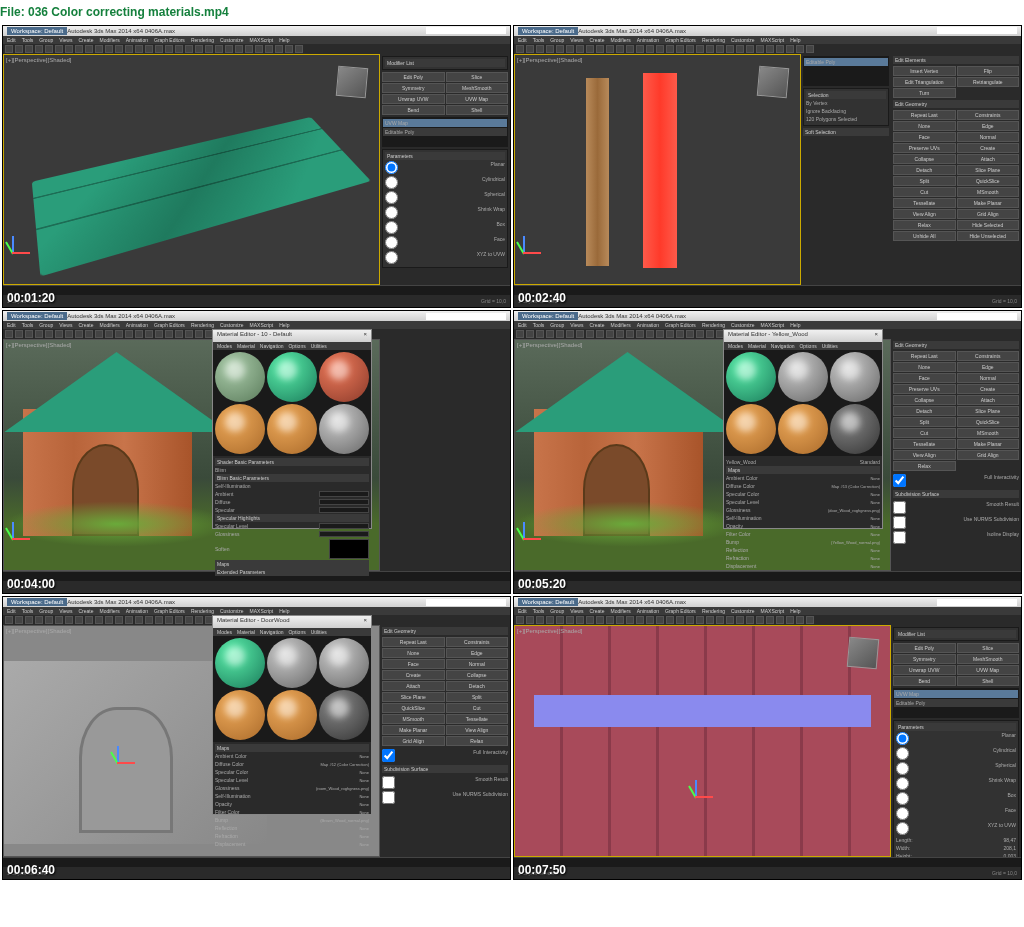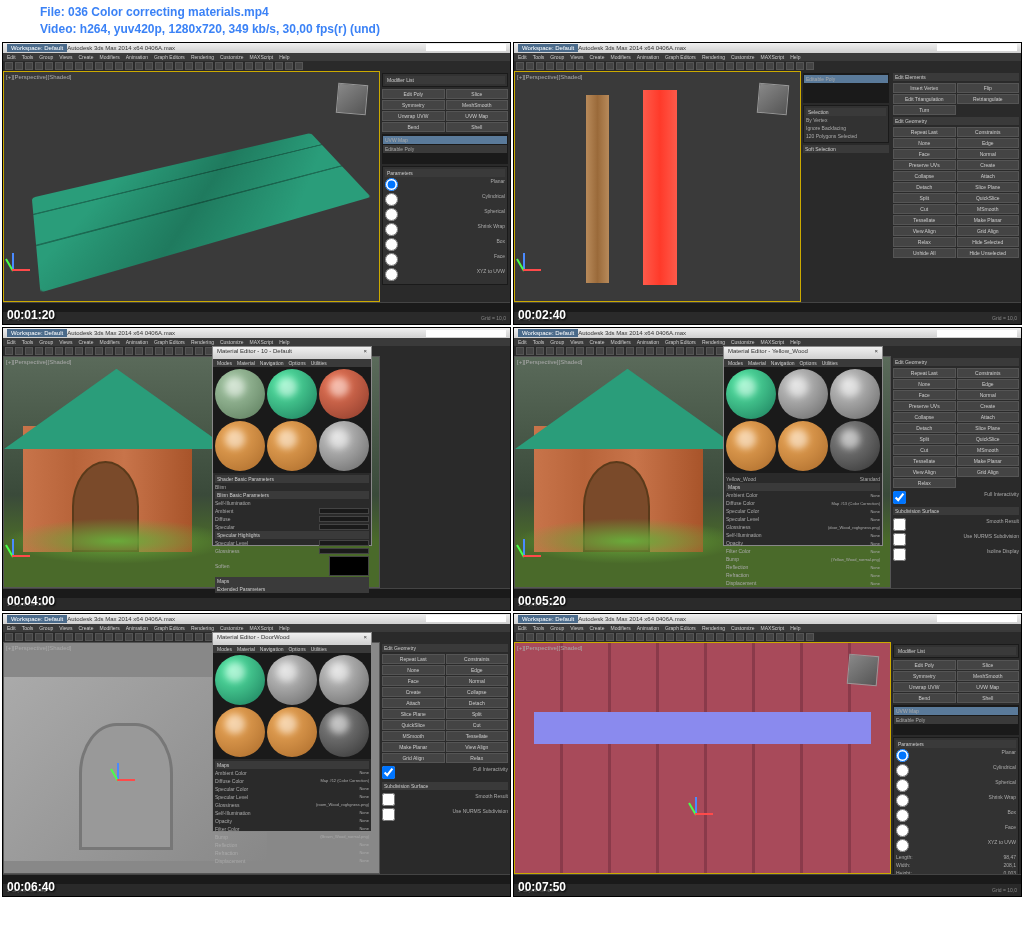--- a/index.html
+++ b/index.html
@@ -1,17 +1,17 @@
 <!DOCTYPE html>
 <html><head>
 <meta charset="utf-8">
 <style>
 * { margin: 0; padding: 0; box-sizing: border-box; }
 body { background: #fff; font-family: Arial, sans-serif; width: 1024px; height: 927px; overflow: hidden; }
-.metadata { padding: 4px 0; font-size: 12px; color: #3b82f6; line-height: 1.4; font-weight: bold; margin-left: 40px; }
+.metadata { padding: 4px 0; font-size: 12px; color: #15803d; line-height: 1.4; font-weight: bold; }
 .grid { display: grid; grid-template-columns: 1fr 1fr; grid-template-rows: repeat(3, 1fr); height: 855px; gap: 2px; padding: 0 2px; }
 .frame { position: relative; background: #1a1a1a; overflow: hidden; border: 1px solid #000; }
 .titlebar { height: 10px; background: linear-gradient(#f0f0f0,#d0d0d0); display: flex; align-items: center; font-size: 6px; color: #333; padding: 0 4px; justify-content: space-between; }
 .workspace-tab { background: #4a6a8a; color: #fff; padding: 1px 4px; font-size: 6px; }
 .menubar { height: 8px; background: #3a3a3a; display: flex; gap: 6px; padding: 0 4px; font-size: 5px; color: #ccc; align-items: center; }
 .toolbar { height: 10px; background: #2a2a2a; display: flex; gap: 2px; padding: 1px 2px; align-items: center; }
 .tool-icon { width: 8px; height: 8px; background: #444; border: 1px solid #555; }
 .viewport-area { display: flex; height: calc(100% - 50px); }
 .viewport { flex: 1; background: #3a3a3a; position: relative; border: 1px solid #555; }
 .viewport.selected { border: 1px solid #ccaa00; }
@@ -64,21 +64,20 @@
 .mat-params { padding:2px; font-size:5px; color:#aaa; }
 .param-row { display:flex; justify-content:space-between; padding:1px 0; align-items:center; }
 .param-slot { width:50px; height:6px; background:#1a1a1a; border:1px solid #444; }
 .search-box { background:#fff; height:7px; width:80px; margin-left:auto; font-size:5px; color:#999; padding:0 2px; }
 </style>
 </head>
 <body>
 
 <div class="metadata">
   <div><span>File:</span> <span>036 Color correcting materials.mp4</span></div>
-  <div><span>Video:</span> <span>h264, yuv420p, 1280x720, 349 kb/s, 30,00 fps(r) (und)</span></div>
 </div>
 
 <div class="grid">
 
 <div class="frame">
   <div class="titlebar">
     <span class="workspace-tab">Workspace: Default</span>
     <span>Autodesk 3ds Max 2014 x64   0406A.max</span>
     <span class="search-box" placeholder="Type a keyword or phrase"></span>
   </div>

